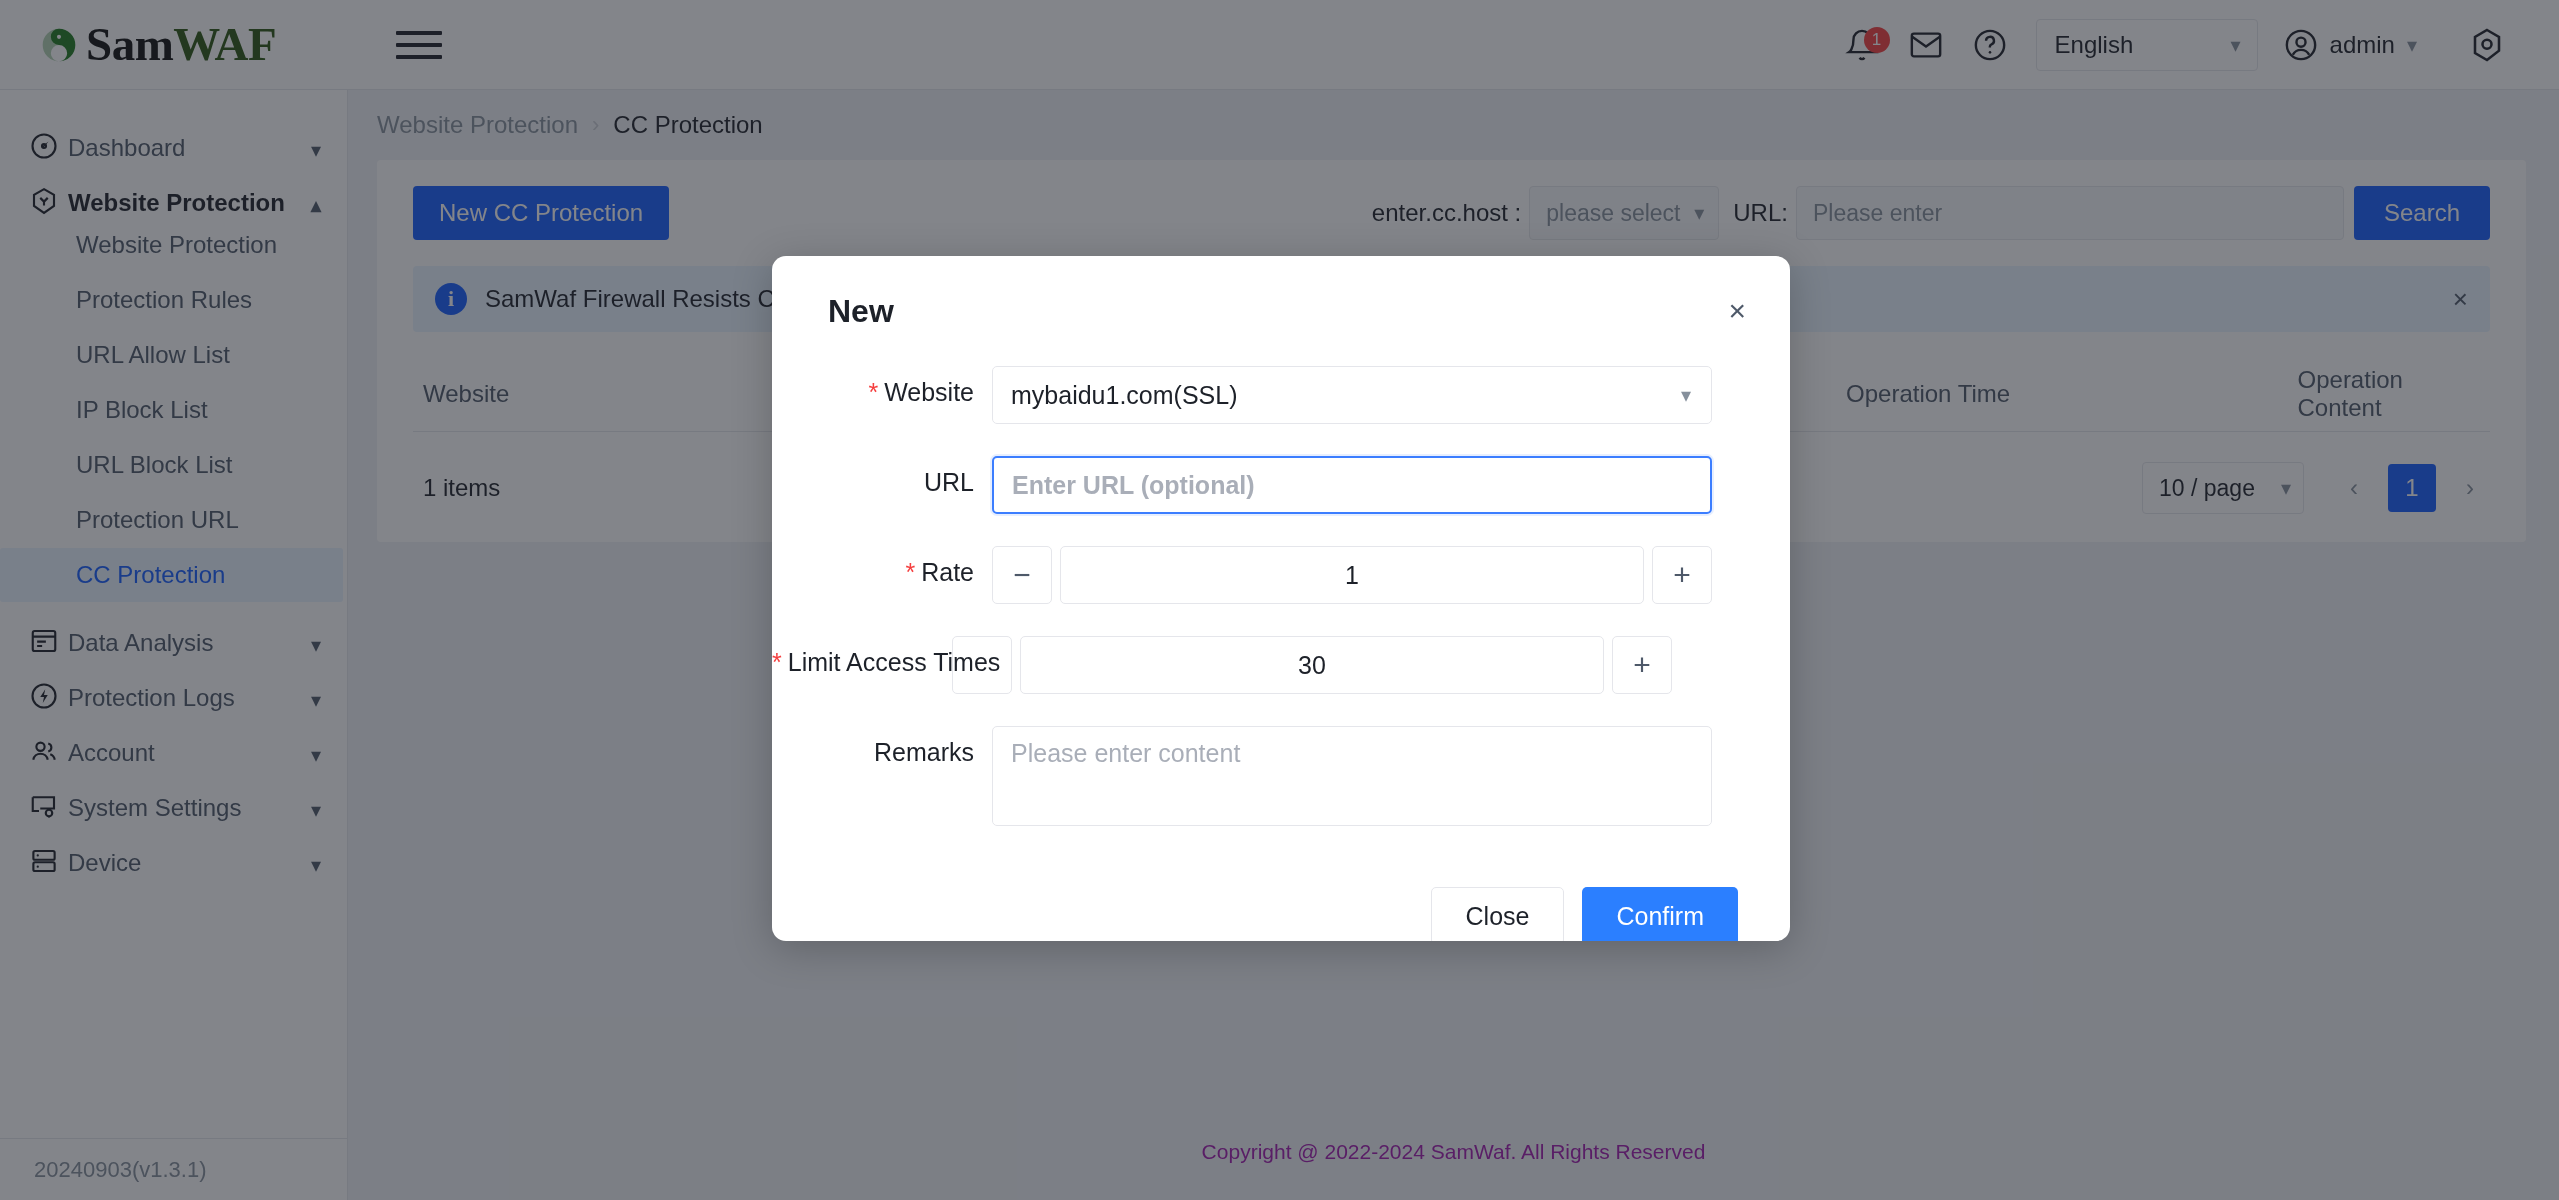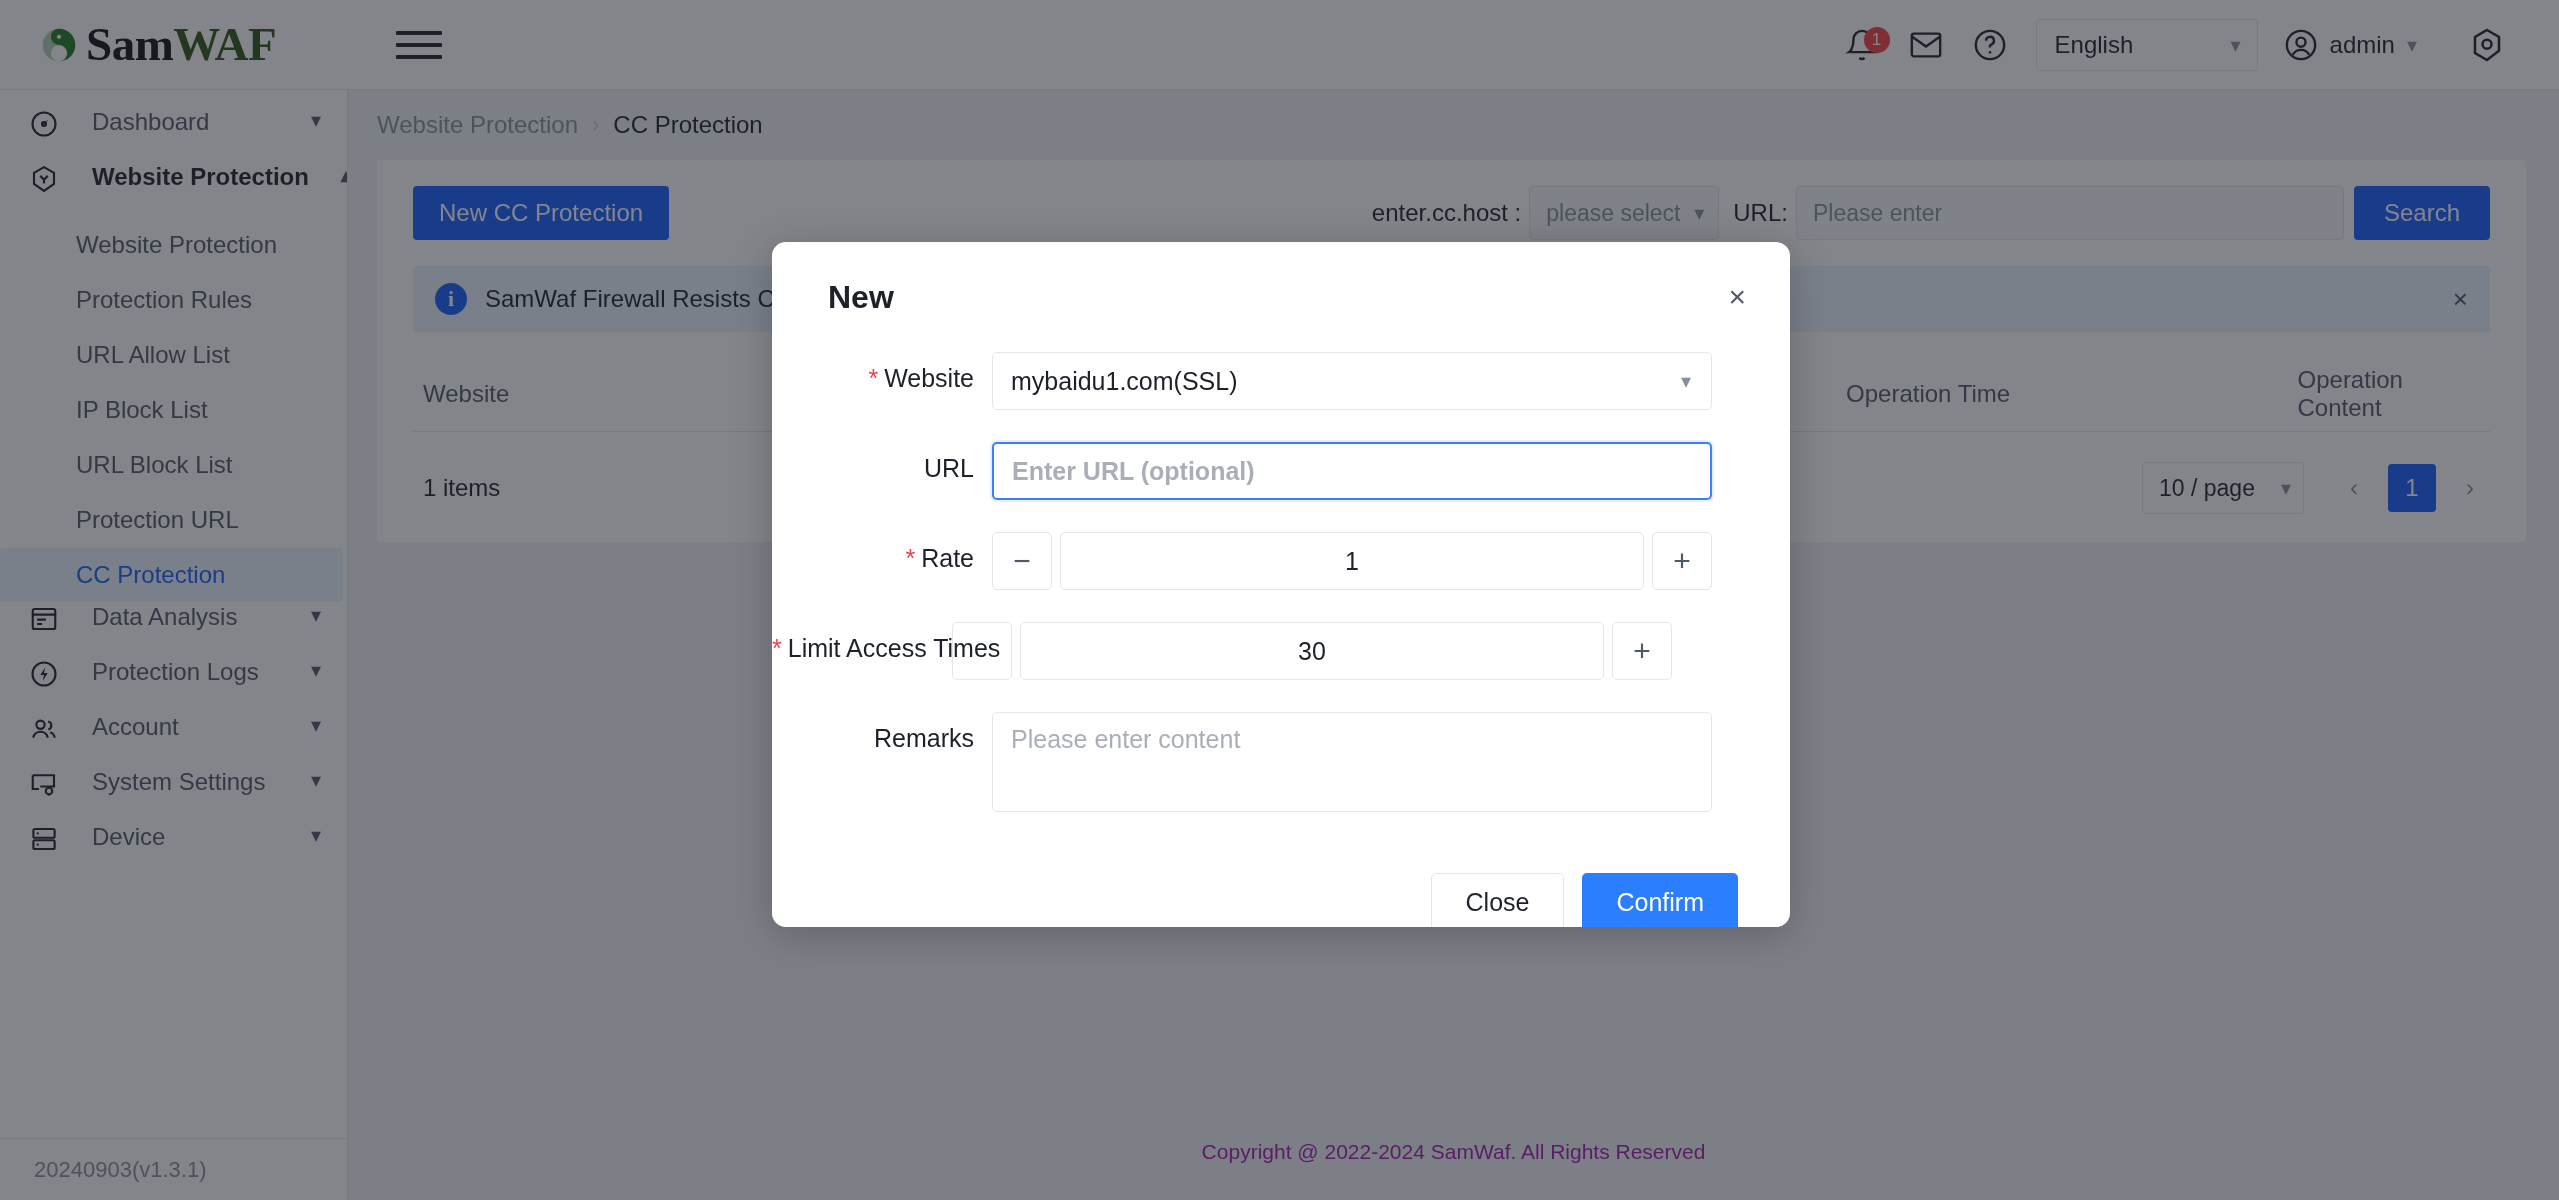--- a/index.html
+++ b/index.html
@@ -70,22 +70,22 @@
 
   
   .sidebar {
     width: 348px; flex: 0 0 348px; background: #fff;
     border-right: 1px solid #e5e6eb;
     display: flex; flex-direction: column;
     position: relative;
   }
   .menu { padding-top: 18px; flex: 1 1 auto; overflow: hidden; }
   .menu-item {
-    height: 54px; display: flex; align-items: flex-start;
-    padding-left: 28px; gap: 32px; cursor: pointer;
+    height: 54px; display: flex; align-items: flex-end;
+    padding-left: 28px; gap: 8px; cursor: pointer;
     font-size: 24px; color: #4e5969; margin-bottom: 1px;
   }
   .menu-item.lvl1 { padding-left: 28px; }
   .menu-item.open-parent { color: #1d2129; font-weight: 700; }
   .menu-item .mi-icon { width: 32px; height: 32px; flex: 0 0 32px; display:flex; align-items:center; justify-content:center; color:#1d2129; }
   .menu-item .mi-label { flex: 1 1 auto; white-space: nowrap; }
   .menu-item .mi-arrow { margin-right: 26px; color: #4e5969; font-size: 20px; }
   .submenu-item {
     height: 54px; display: flex; align-items: center;
     padding-left: 76px; font-size: 24px; color: #4e5969; cursor: pointer;
@@ -188,21 +188,21 @@
     margin-top: auto; height: 96px; flex: 0 0 96px;
     display: flex; align-items: center; justify-content: center;
     font-size: 21px; color: #a21caf;
   }
 
   
   #dim { position: absolute; inset: 0; background: rgba(29,33,41,0.55); }
 
   
   .modal {
-    position: absolute; left: 772px; top: 242px;
+    position: absolute; left: 772px; top: 256px;
     width: 1018px; height: 685px;
     background: #fff; border-radius: 14px;
     box-shadow: 0 8px 40px rgba(0,0,0,0.22);
     display: flex; flex-direction: column;
     overflow: hidden;
   }
   .modal-head {
     height: 110px; flex: 0 0 110px; display: flex; align-items: center;
     padding: 0 44px 0 56px;
   }

